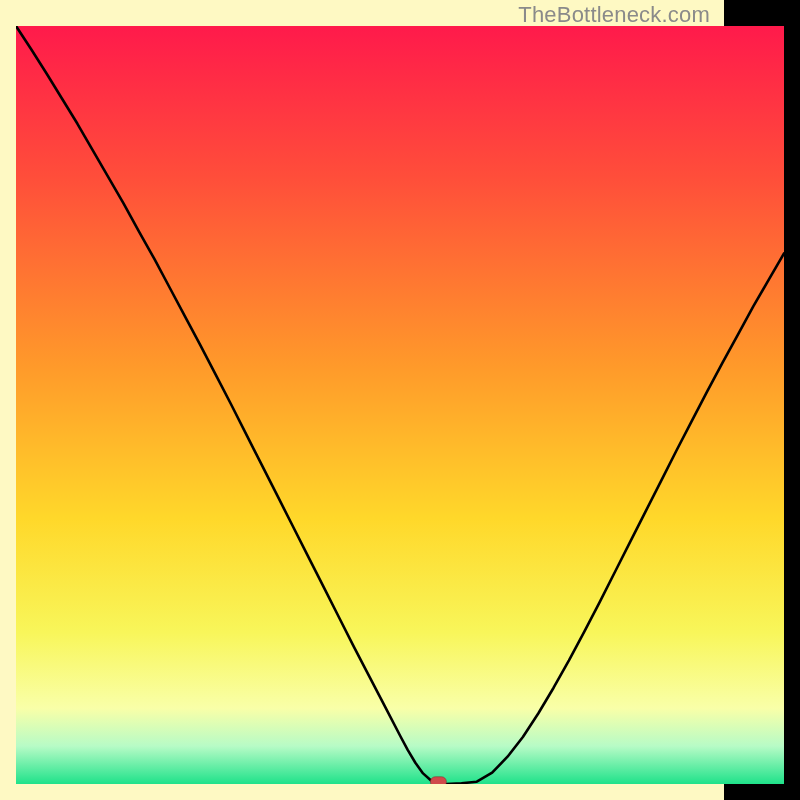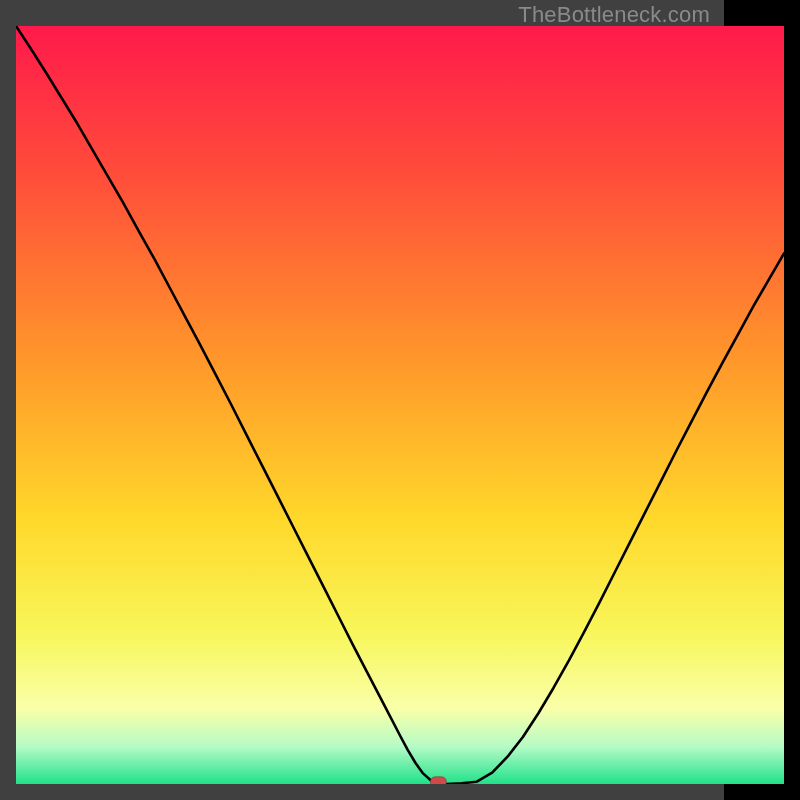--- a/index.html
+++ b/index.html
@@ -8,21 +8,21 @@
     width: 800px;
     height: 800px;
     background: #000;
     font-family: Arial, Helvetica, sans-serif;
     overflow: hidden;
   }
   .frame {
     position: relative;
     width: 724px;
     height: 800px;
-    background: #404040;
+    background: #fef9c3;
   }
   .watermark {
     position: absolute;
     top: 2px;
     right: 14px;
     color: #8a8a8a;
     font-size: 22px;
     font-weight: 500;
     letter-spacing: 0.2px;
     z-index: 10;

